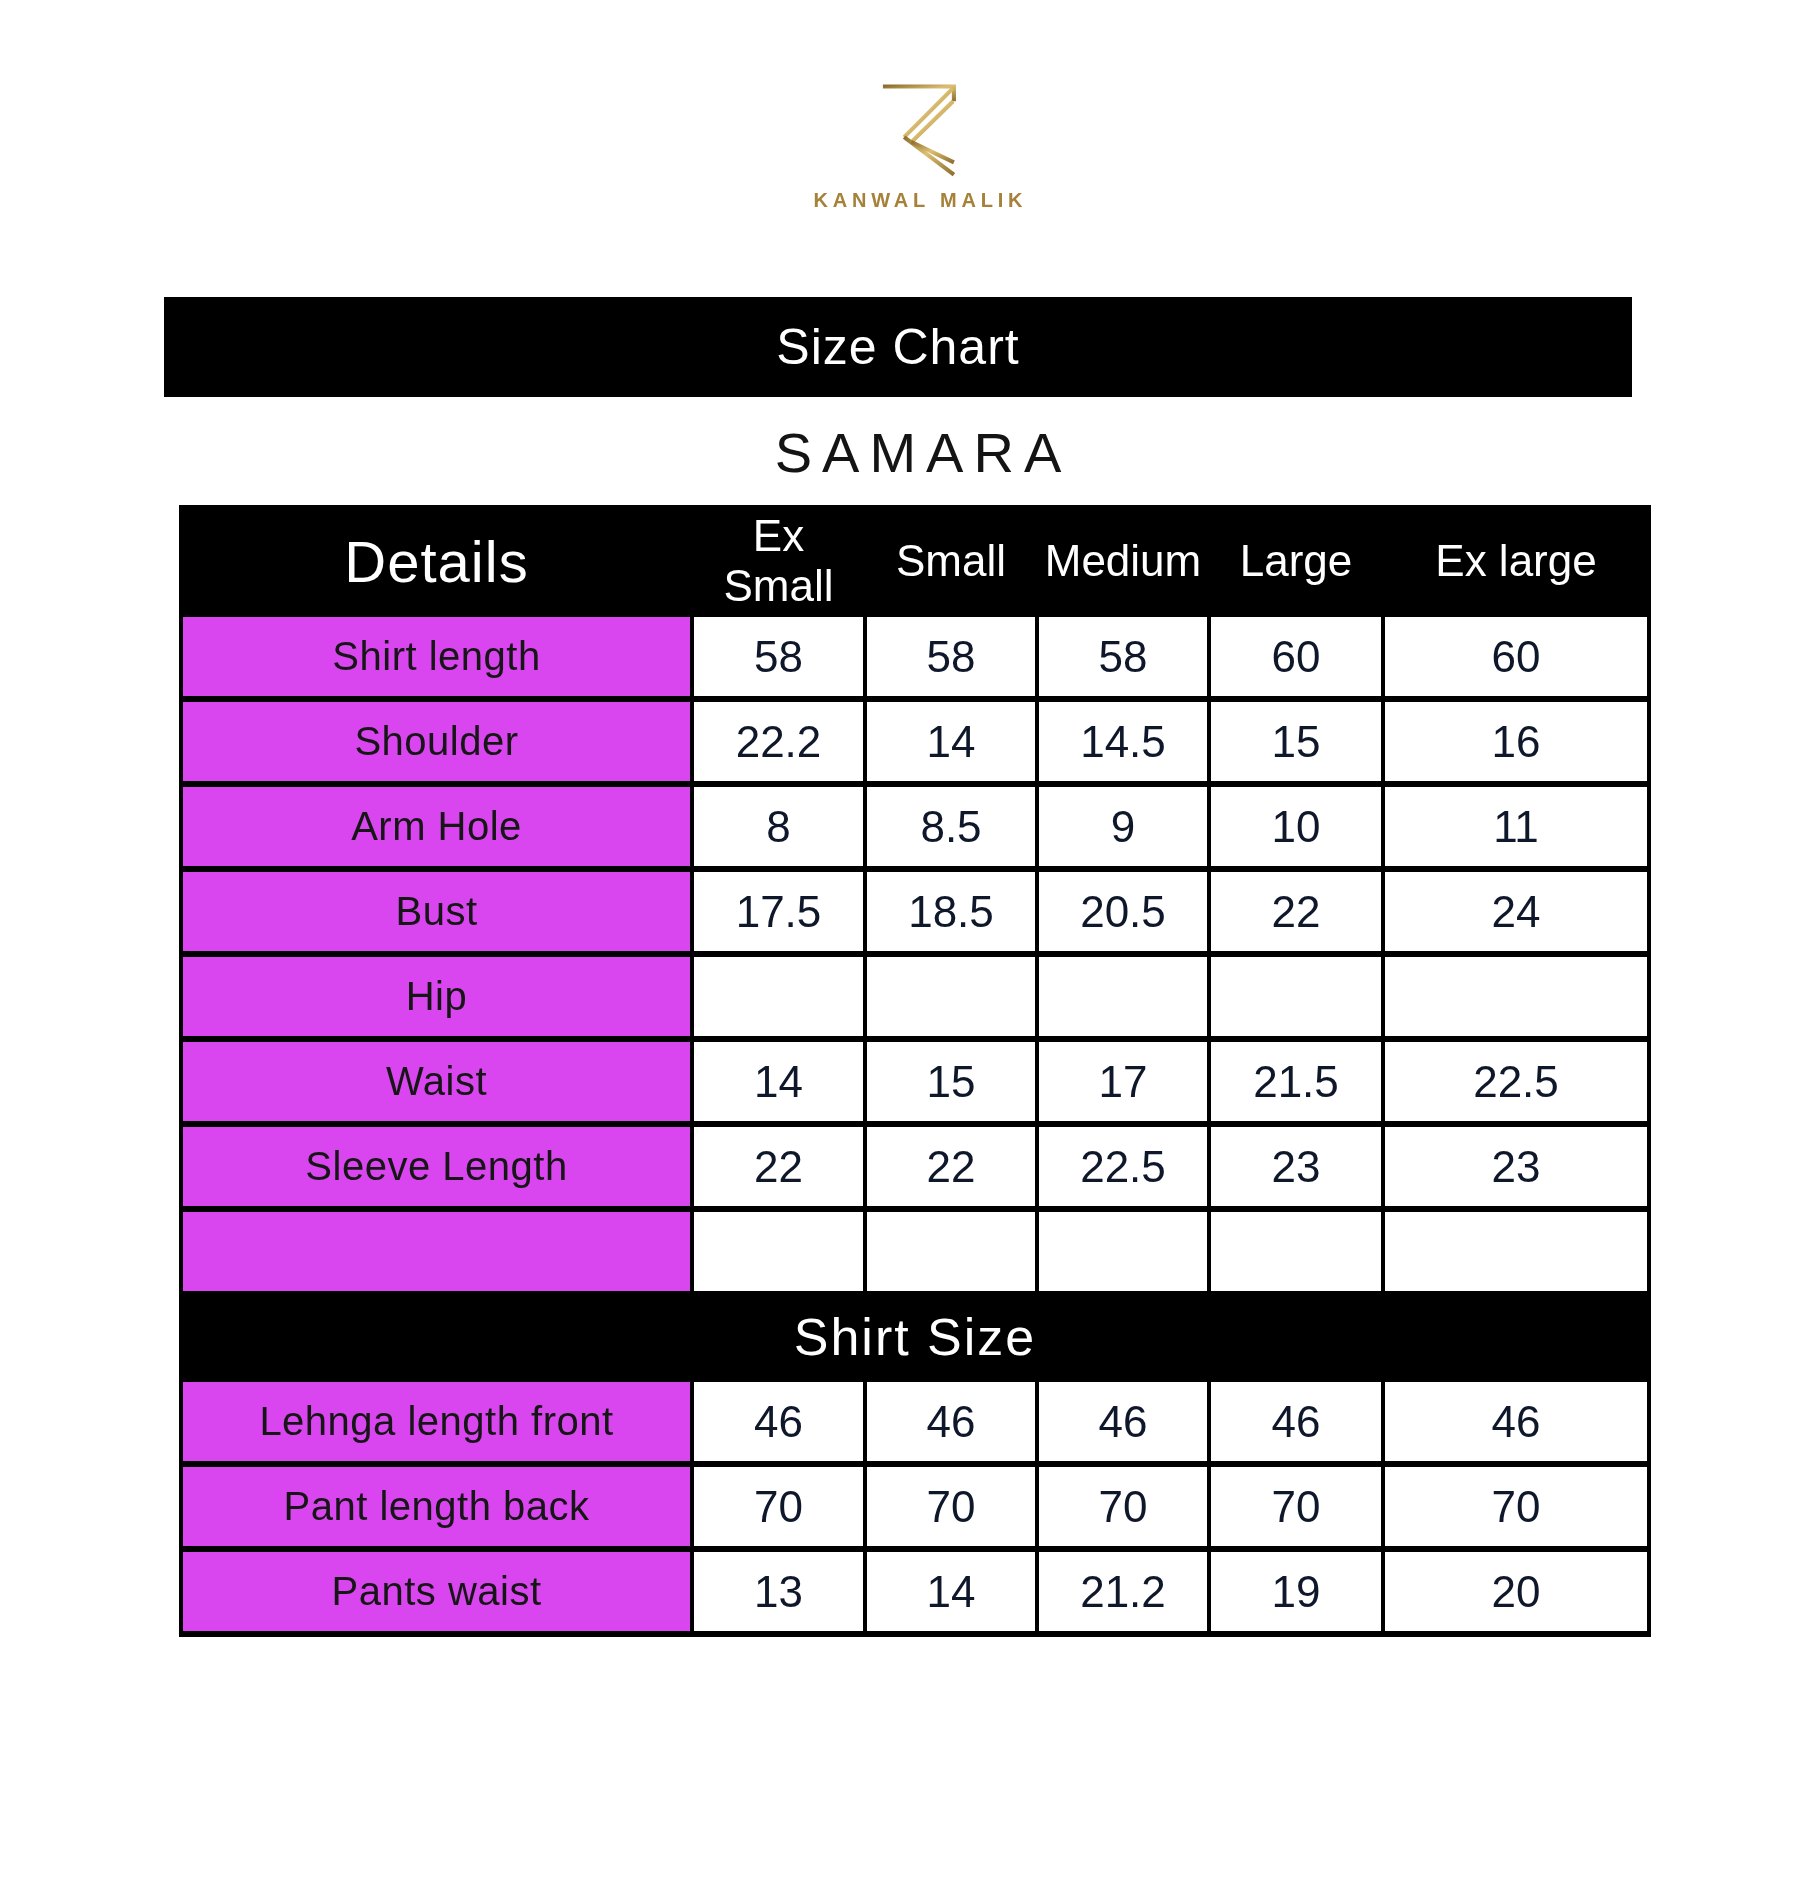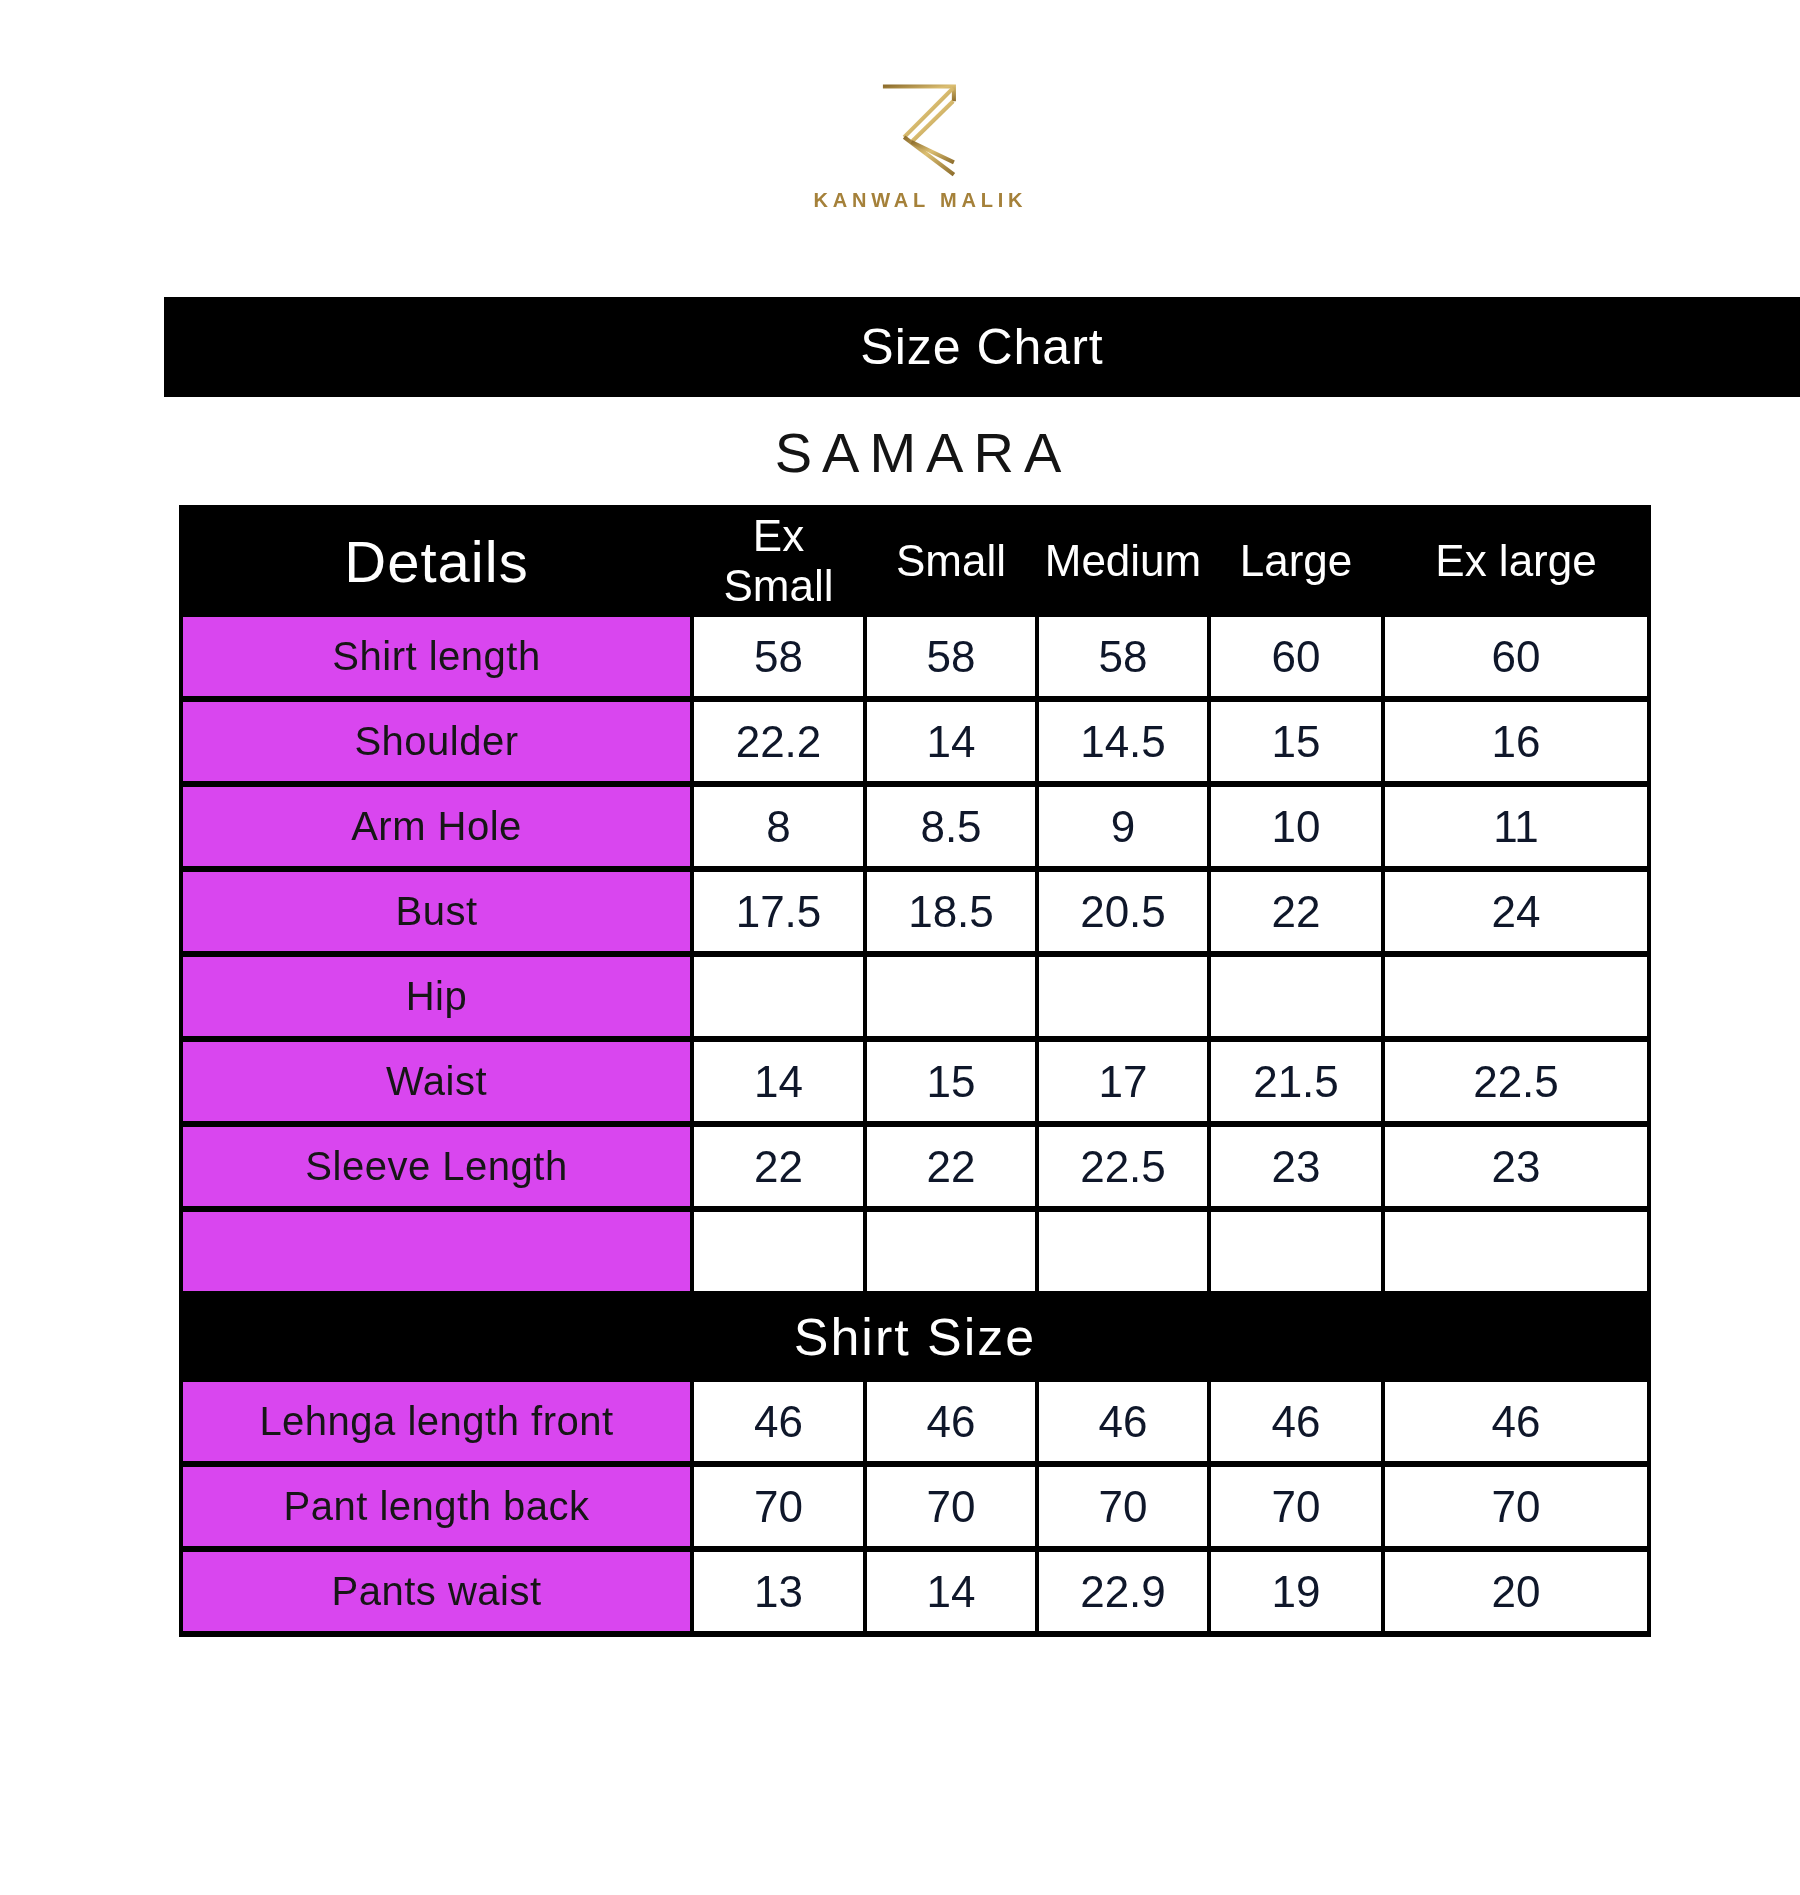--- a/index.html
+++ b/index.html
@@ -38,21 +38,21 @@
     letter-spacing: 0.24em;
     text-indent: 0.24em;
     color: #a5813a;
   }
 
   
   .title-banner {
     position: absolute;
     left: 164px;
     top: 297px;
-    width: 1636px;
+    width: 1468px;
     height: 100px;
     background: #000000;
     color: #ffffff;
     display: flex;
     align-items: center;
     justify-content: center;
     font-size: 50px;
     font-weight: 400;
     letter-spacing: 1px;
   }
@@ -258,20 +258,20 @@
           <td class="value-cell">70</td>
           <td class="value-cell">70</td>
           <td class="value-cell">70</td>
           <td class="value-cell">70</td>
           <td class="value-cell">70</td>
         </tr>
         <tr class="data-row">
           <td class="label-cell">Pants waist</td>
           <td class="value-cell">13</td>
           <td class="value-cell">14</td>
-          <td class="value-cell">22.9</td>
+          <td class="value-cell">21.2</td>
           <td class="value-cell">19</td>
           <td class="value-cell">20</td>
         </tr>
       </tbody>
   </table>
 
 </div>
 
 </body></html>

